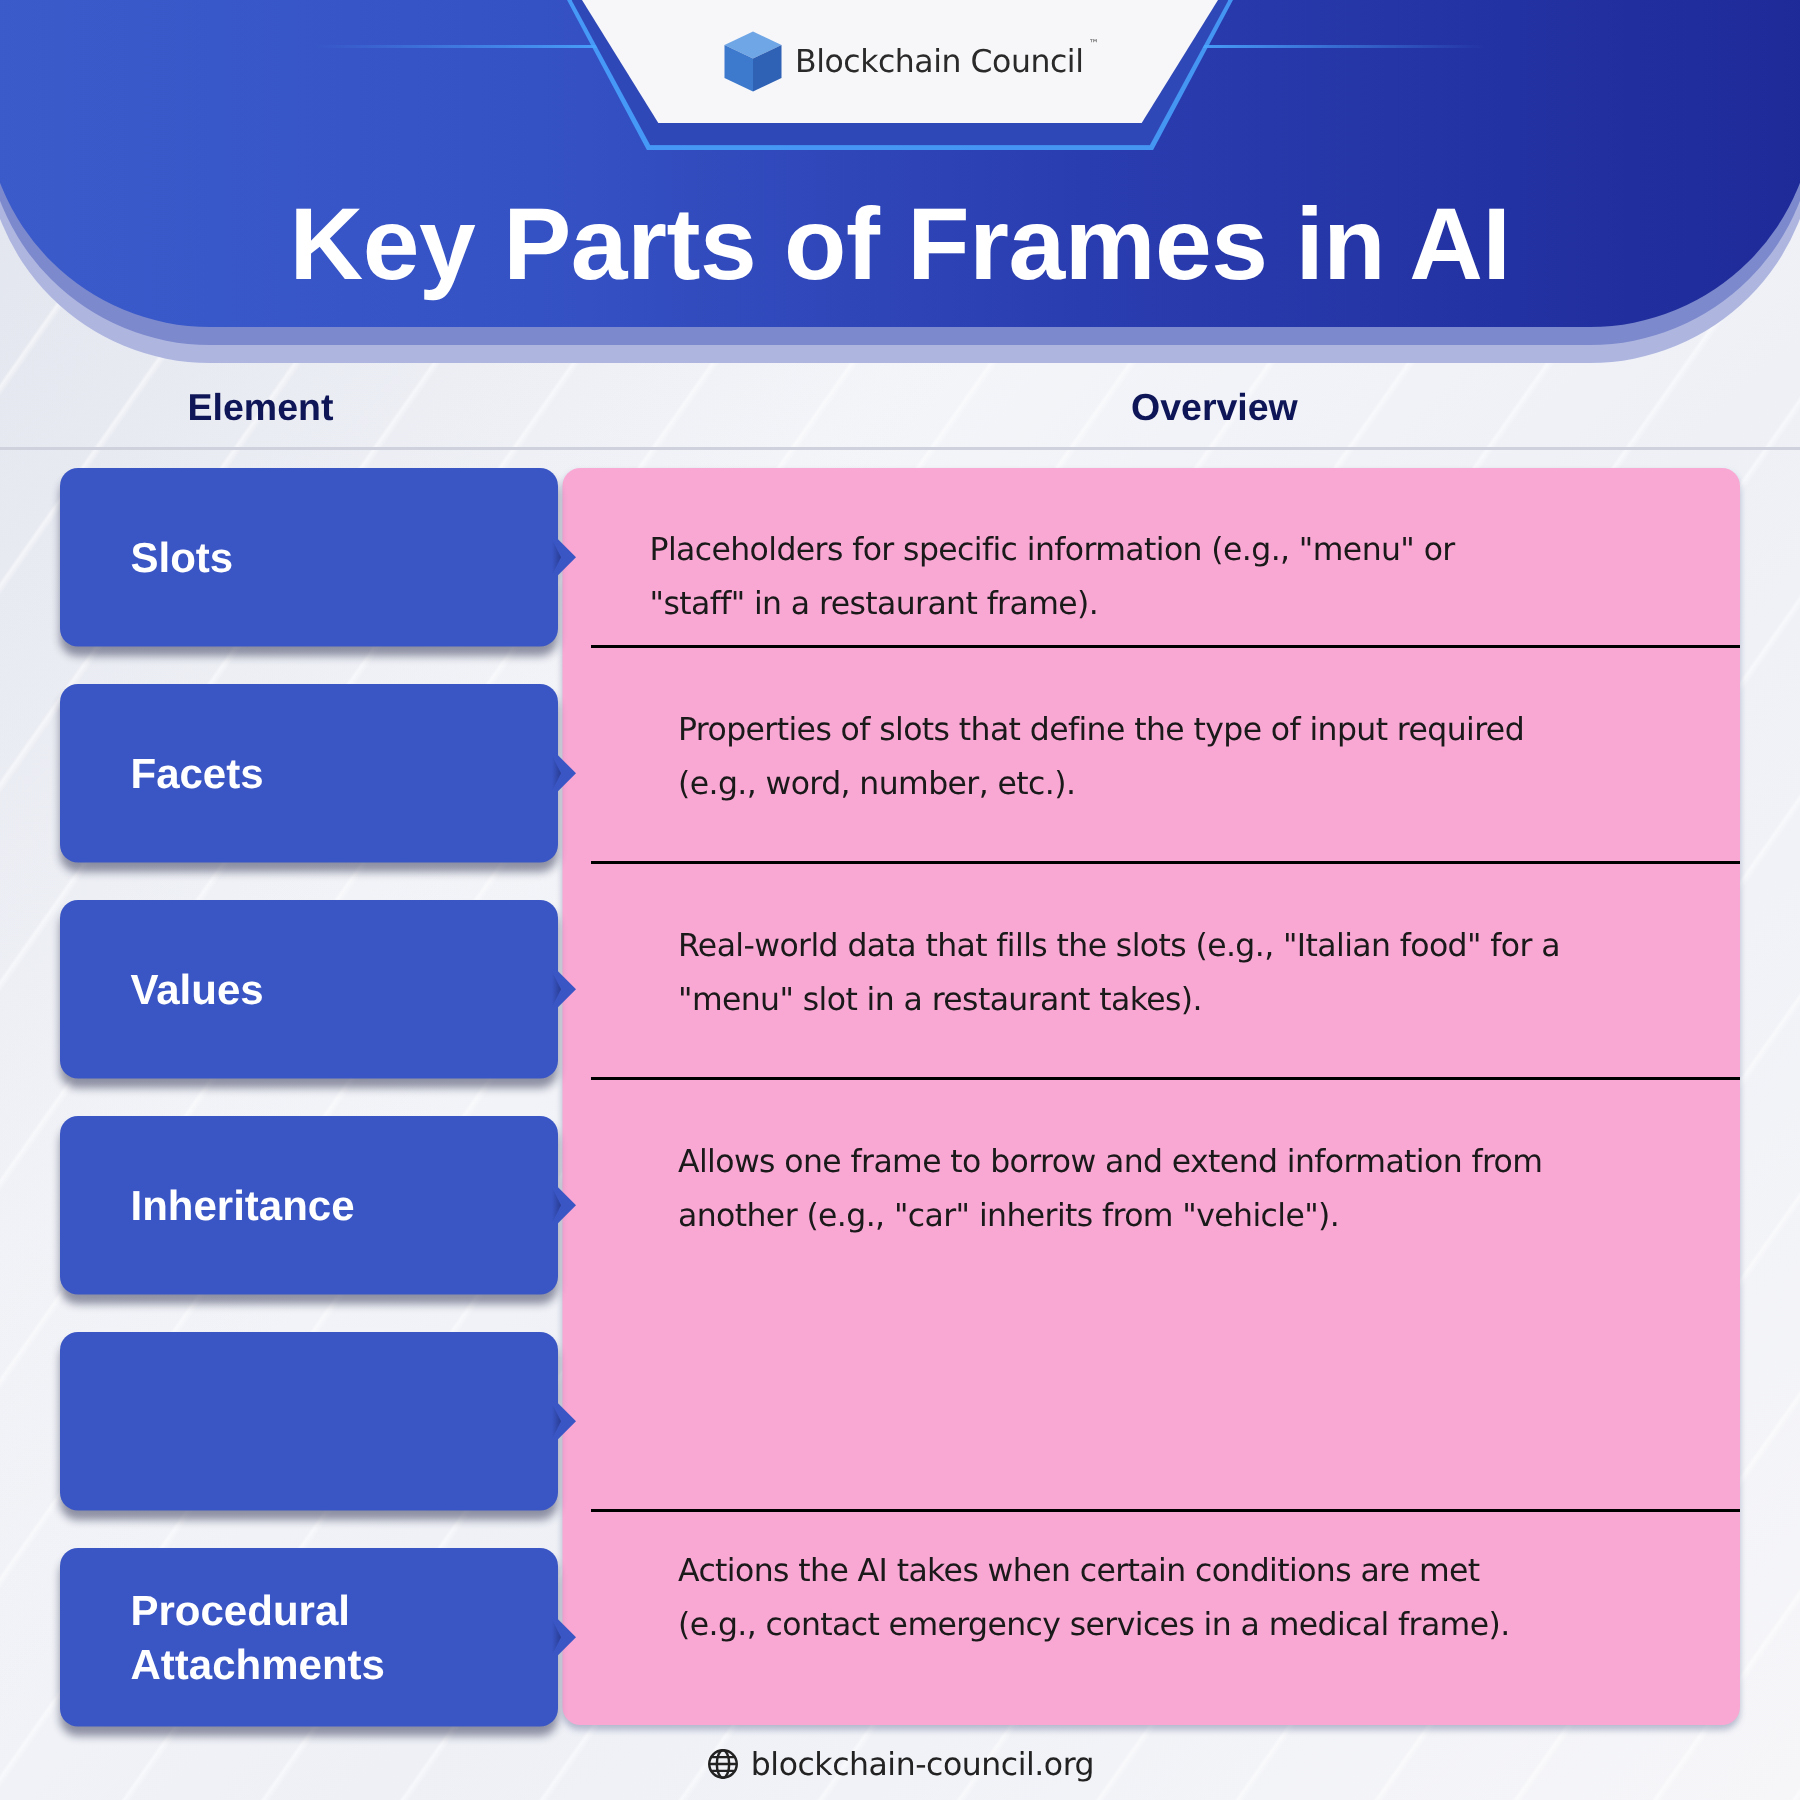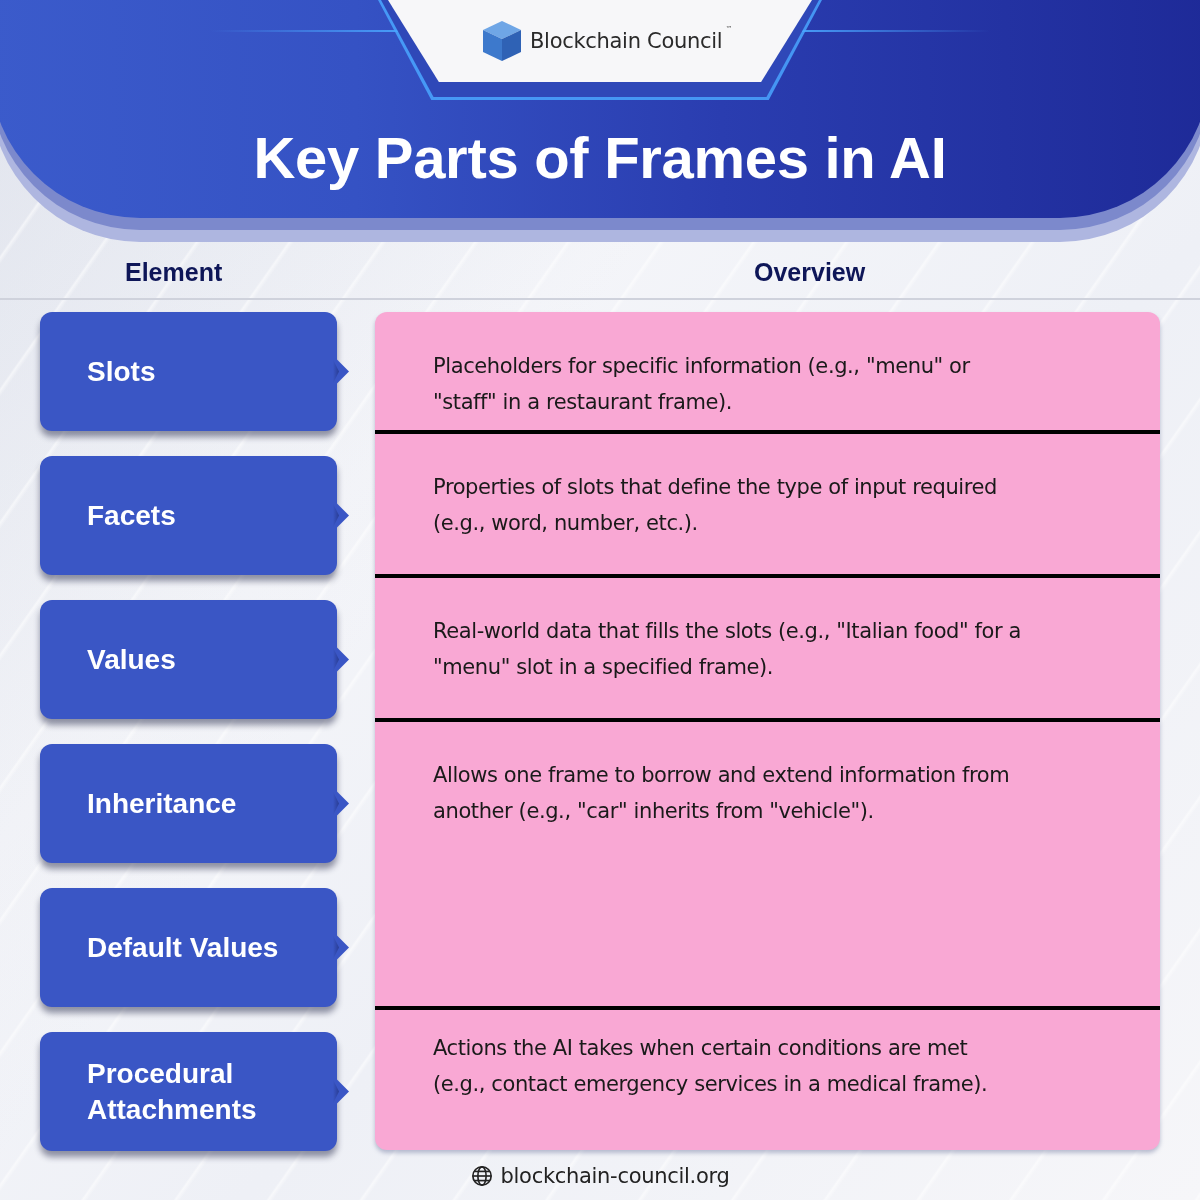--- a/index.html
+++ b/index.html
@@ -68,21 +68,21 @@
     font-size: 21px; color: #2a2a2a; letter-spacing: -0.3px;
     position: relative;
   }
   .logo-tm {
     position: absolute; right: -10px; top: -4px; font-size: 7px; color: #555;
   }
 
   .title {
     position: absolute; left: 0; width: 1200px; top: 124px; text-align: center;
     font-family: "Liberation Sans", sans-serif; font-weight: 700;
-    font-size: 58px; color: #ffffff; letter-spacing: -0.3px;
+    font-size: 68px; color: #ffffff; letter-spacing: -0.3px;
   }
 
   
   .col-header {
     position: absolute; top: 258px;
     font-family: "Liberation Sans", sans-serif; font-weight: 700;
     font-size: 25px; color: #0e1658;
   }
   .col-header.element { left: 125px; }
   .col-header.overview { left: 754px; }
@@ -97,31 +97,31 @@
     background: #f9a8d4;
     border-radius: 12px;
     box-shadow: 0 3px 4px rgba(70,80,130,0.35);
     overflow: hidden;
   }
   .overview-row {
     position: absolute; left: 0; width: 785px; height: 144px;
     display: flex; align-items: center;
     padding-left: 58px; padding-right: 30px;
   }
-  .overview-row + .overview-row { border-top: 4px solid #000000; }
+  .overview-row + .overview-row { border-top: 2px solid #000000; margin-left: 19px; }
   .overview-text {
     font-family: "DejaVu Sans", sans-serif;
     font-size: 21px; line-height: 36px; color: #1a1a1a;
     letter-spacing: -0.4px;
     white-space: pre-line;
   }
 
   
   .element-card {
-    position: absolute; left: 40px; width: 297px; height: 119px;
+    position: absolute; left: 40px; width: 332px; height: 119px;
     background: #3a56c5;
     border-radius: 12px;
     box-shadow: 0 6px 6px rgba(20,25,60,0.45);
     display: flex; align-items: center;
     padding-left: 47px;
   }
   .element-label {
     font-family: "Liberation Sans", sans-serif; font-weight: 700;
     font-size: 28px; line-height: 36px; color: #ffffff;
     white-space: pre-line;
@@ -187,21 +187,21 @@
   <div class="overview-row" style="top:0px;">
     <p class="overview-text">Placeholders for specific information (e.g., "menu" or
 "staff" in a restaurant frame).</p>
   </div>
   <div class="overview-row" style="top:118px; height:146px;">
     <p class="overview-text">Properties of slots that define the type of input required
 (e.g., word, number, etc.).</p>
   </div>
   <div class="overview-row" style="top:262px; height:146px;">
     <p class="overview-text">Real-world data that fills the slots (e.g., "Italian food" for a
-"menu" slot in a specified frame).</p>
+"menu" slot in a restaurant takes).</p>
   </div>
   <div class="overview-row" style="top:406px; height:146px;">
     <p class="overview-text">Allows one frame to borrow and extend information from
 another (e.g., "car" inherits from "vehicle").</p>
   </div>
   <div class="overview-row" style="top:694px; height:116px;">
     <p class="overview-text">Actions the AI takes when certain conditions are met
 (e.g., contact emergency services in a medical frame).</p>
   </div>
 </div>
@@ -220,21 +220,20 @@
   <span class="element-label">Values</span>
   <span class="card-arrow"></span>
   <span class="card-arrow-shade"></span>
 </div>
 <div class="element-card" style="top:744px;">
   <span class="element-label">Inheritance</span>
   <span class="card-arrow"></span>
   <span class="card-arrow-shade"></span>
 </div>
 <div class="element-card" style="top:888px;">
-  <span class="element-label">Default Values</span>
   <span class="card-arrow"></span>
   <span class="card-arrow-shade"></span>
 </div>
 <div class="element-card" style="top:1032px;">
   <span class="element-label">Procedural
 Attachments</span>
   <span class="card-arrow"></span>
   <span class="card-arrow-shade"></span>
 </div>
 

